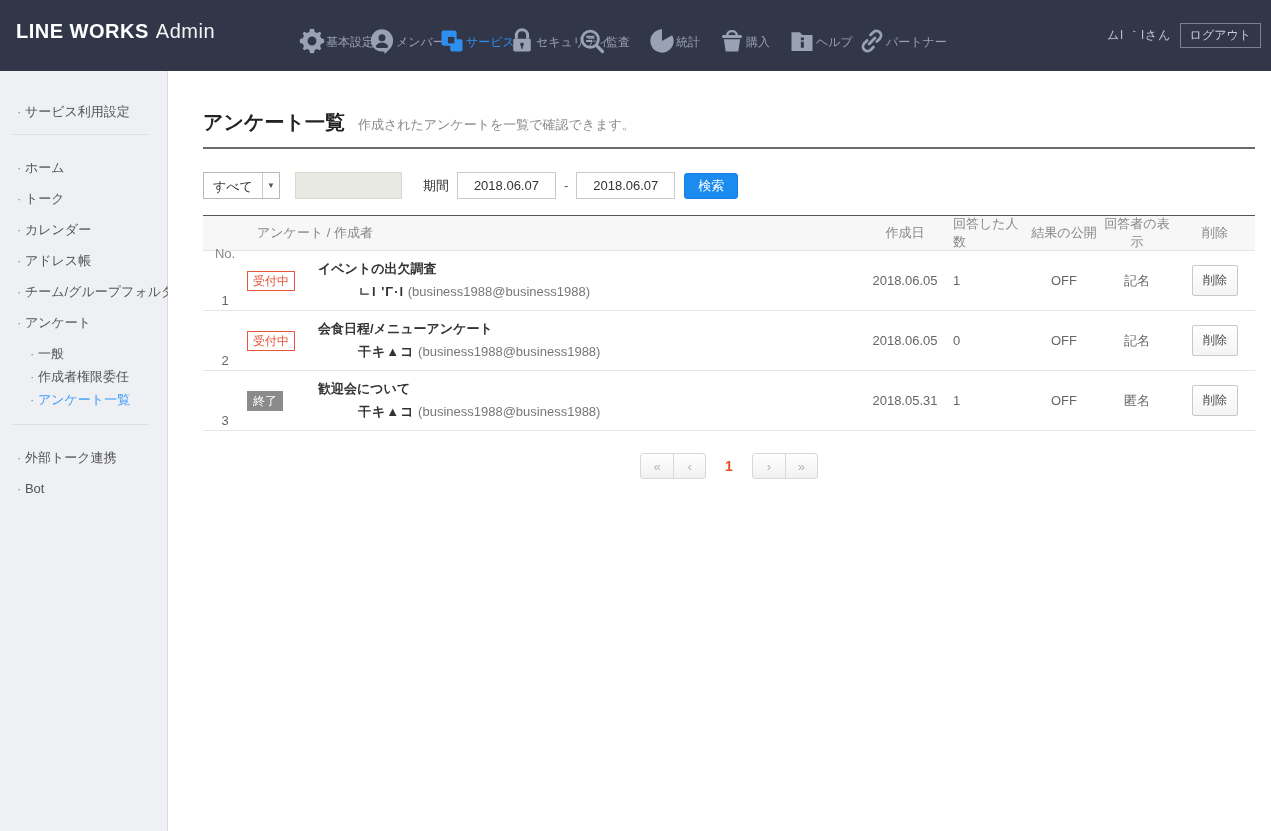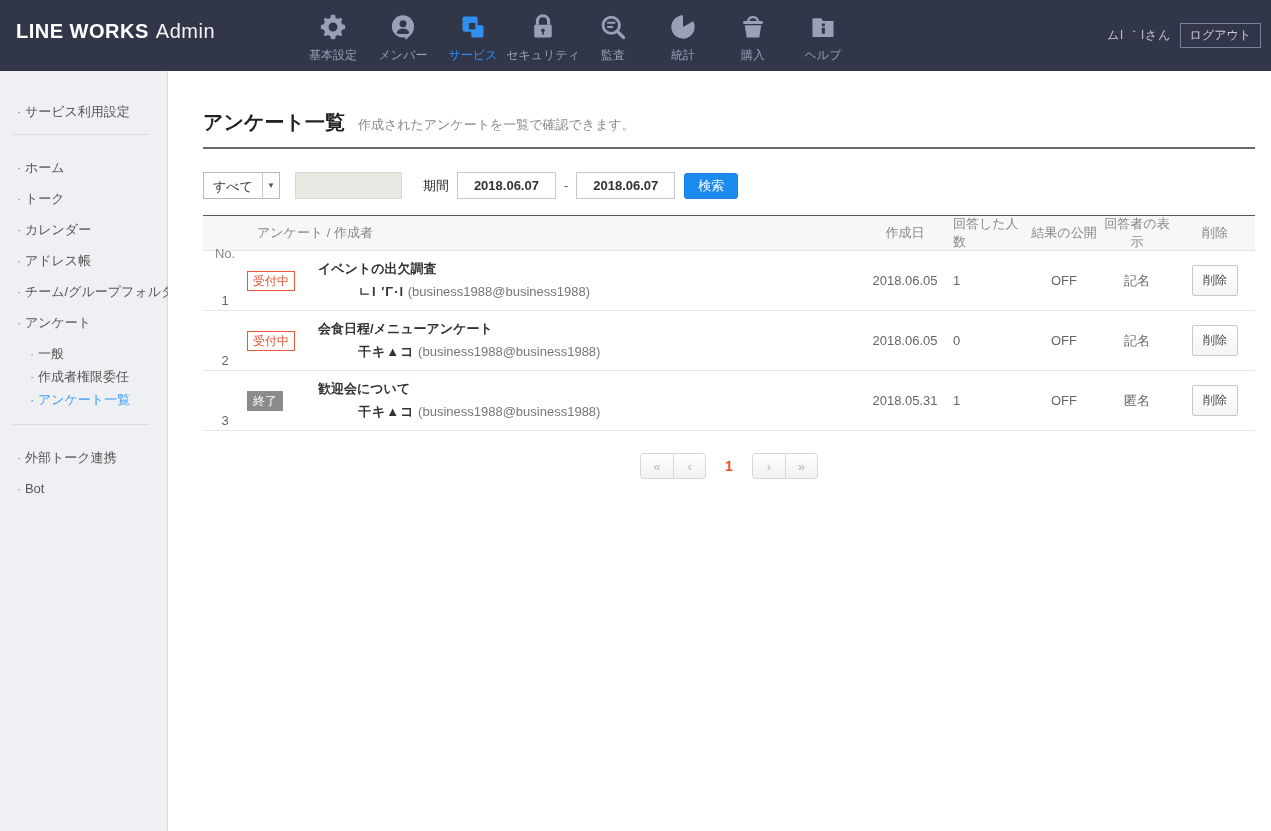--- a/index.html
+++ b/index.html
@@ -15,21 +15,21 @@
   }
   .brand {
     position:absolute; left:16px; top:20px; font-size:20px; letter-spacing:.5px;
     white-space:nowrap;
   }
   .brand .bname { font-weight:bold; color:#fff; }
   .brand .bsuffix { font-weight:300; color:rgba(255,255,255,.95); margin-left:1px; }
 
   .topnav { position:absolute; left:298px; top:0; height:71px; display:flex; }
   .nav-item {
-    width:70px; height:71px; display:flex; flex-direction:column;
+    width:70px; height:71px; display:flex; flex-direction:row;
     align-items:center; justify-content:flex-start; padding-top:10px;
     cursor:pointer;
   }
   .nav-item .nico { height:34px; display:flex; align-items:center; justify-content:center; }
   .nav-item .nico svg { width:28px; height:28px; }
   .nav-item .nlabel {
     font-size:12px; color:#9aa0b2; white-space:nowrap; margin-top:3px;
   }
   .nav-item.active .nlabel { color:#2f8ff0; }
 
@@ -80,21 +80,21 @@
     width:17px; border-left:1px solid #ccc; display:flex; align-items:center;
     justify-content:center; font-size:8px; color:#555; background:#fdfdfd;
   }
   .keyword-input {
     width:107px; height:27px; margin-left:15px; border:1px solid #d9d9d2;
     background:#e9e9e4; font-family:inherit;
   }
   .period-label { font-size:13px; color:#333; margin-left:21px; }
   .date-input {
     width:99px; height:27px; margin-left:8px; border:1px solid #c9c9c9;
-    font-size:13px; color:#333; text-align:center; font-family:inherit; background:#fff;font-weight:bold;
+    font-size:13px; color:#333; text-align:center; font-family:inherit; background:#fff;
   }
   .date-dash { margin-left:8px; color:#555; font-size:13px; }
   .search-btn {
     margin-left:9px; height:26px; padding:0 13px; background:#1b8bf0; color:#fff;
     border:1px solid #167fe0; border-radius:3px; font-size:13px; cursor:pointer;
     font-family:inherit;
   }
 
   
   .table { margin-top:16px; }
@@ -231,20 +231,32 @@
     </div>
     <div class="nav-item">
       <span class="nico">
         <svg viewBox="0 0 24 24">
             <path class="ic" d="M3 4.5h7.2l2 2.3H21v13.7H3V4.5z"></path>
             <rect class="hole" x="11" y="9" width="2.6" height="2.4"></rect>
             <rect class="hole" x="11" y="12.6" width="2.6" height="5.2"></rect>
           </svg>
       </span>
       <span class="nlabel">ヘルプ</span>
+    </div>
+    <div class="nav-item">
+      <span class="nico">
+        <svg viewBox="0 0 24 24">
+            <g fill="none" stroke="#9ba1b4" stroke-width="2.4" stroke-linecap="round">
+              <path d="M9.5 14.5l5-5"></path>
+              <path d="M7.8 11.6l-2.6 2.6a3.9 3.9 0 005.5 5.5l2.6-2.6"></path>
+              <path d="M16.2 12.4l2.6-2.6a3.9 3.9 0 00-5.5-5.5l-2.6 2.6"></path>
+            </g>
+          </svg>
+      </span>
+      <span class="nlabel">パートナー</span>
     </div>
   </div>
 
   <div class="topbar-right">
     <span class="user-name">ムl ｀lさん</span>
     <button class="logout-btn">ログアウト</button>
   </div>
 </div>
 
 <div class="app">

